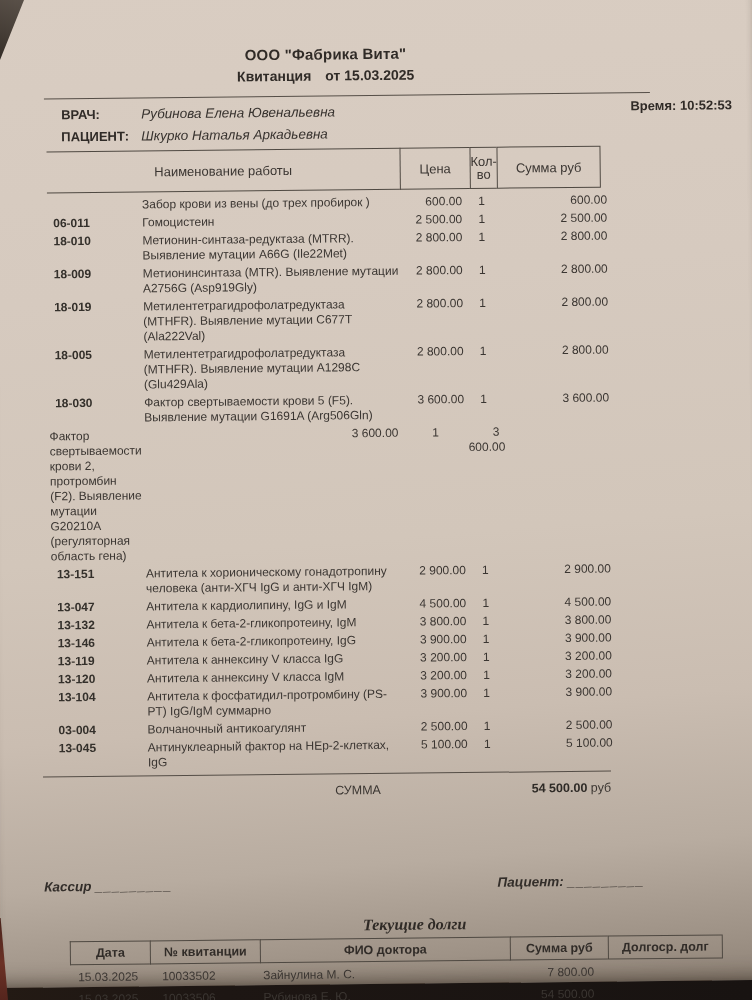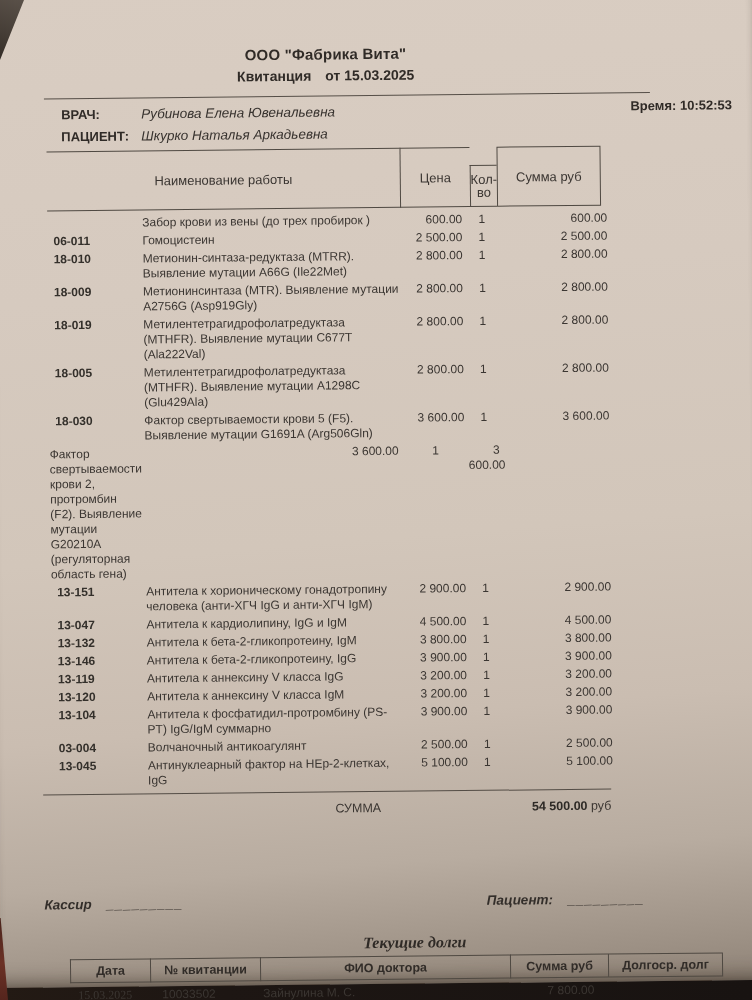--- a/index.html
+++ b/index.html
@@ -62,21 +62,21 @@
   }
   .svc-head > div {
     border-top: 1.6px solid #4f4942;
     border-bottom: 1.6px solid #4f4942;
     display: flex; align-items: center; justify-content: center;
     text-align: center;
     font-size: 13px; min-height: 33px; box-sizing: border-box;
   }
   .h-price, .h-qty, .h-sum { border-left: 1.6px solid #4f4942; }
   .h-sum { border-right: 1.6px solid #4f4942; }
-  .h-qty { font-size: 11.5px; line-height: 13px; padding: 7px 1px; margin-top: 18px; }
+  .h-qty { font-size: 11.5px; line-height: 13px; padding: 7px 1px; }
 
   .svc-body { margin-top: 4px; }
   .svc-row {
     display: grid;
     grid-template-columns: 95px 258px 66px 31px 110px;
     margin-left: 50px;
     padding: 1px 0 2px 0;
   }
   .c-code { padding-left: 6px; font-weight: bold; color: #34302b; }
   .c-name { }
@@ -98,21 +98,21 @@
 
   .signatures {
     display: flex;
     margin: 78px 0 0 40px;
     width: 600px;
     font-size: 13.5px;
     font-weight: bold; font-style: italic;
     color: #332e2a;
   }
   .sig-right { margin-left: auto; }
-  .sig-line { letter-spacing: 1px; margin-left: 11px; }
+  .sig-line { letter-spacing: 1px; }
 
   
   .debts { margin-top: 26px; }
   .debts-title {
     margin-left: 105px; width: 610px;
     text-align: center;
     font-family: "Liberation Serif", serif;
     font-weight: bold; font-style: italic;
     font-size: 16px; color: #2f2a26;
   }
@@ -126,21 +126,21 @@
     border-bottom: 1.6px solid #4f4942;
     border-left: 1.4px solid #4f4942;
     text-align: center;
     font-weight: bold; color: #312c28;
     font-size: 12.5px;
     padding: 4px 0 3px 0;
   }
   .debts-head > div:last-child { border-right: 1.6px solid #4f4942; }
   .debts-head { margin-top: 6px; }
   .debt-row { padding: 5px 0 2px 0; }
-  .d-date { padding-left: 8px; font-family: Liberation Serif, serif; }
+  .d-date { padding-left: 8px; }
   .d-no { padding-left: 12px; }
   .d-doctor { padding-left: 3px; }
   .d-sum { text-align: right; padding-right: 14px; }
   .debts-totalline {
     margin-left: 65px; width: 653px;
     border-top: 1.6px solid #544d46;
     margin-top: 2px;
   }
   .debts-total {
     display: flex;

